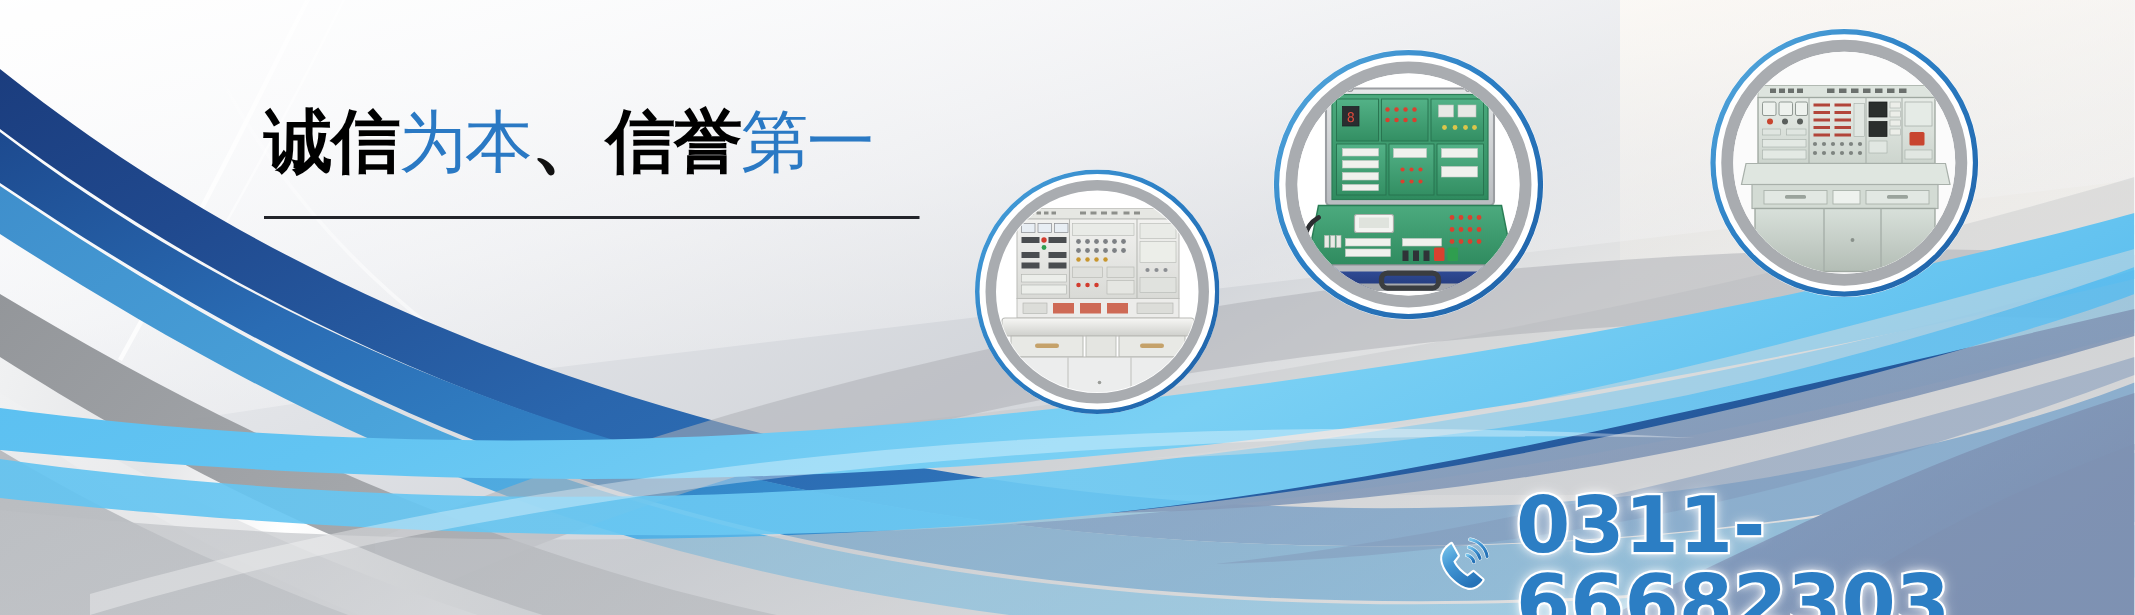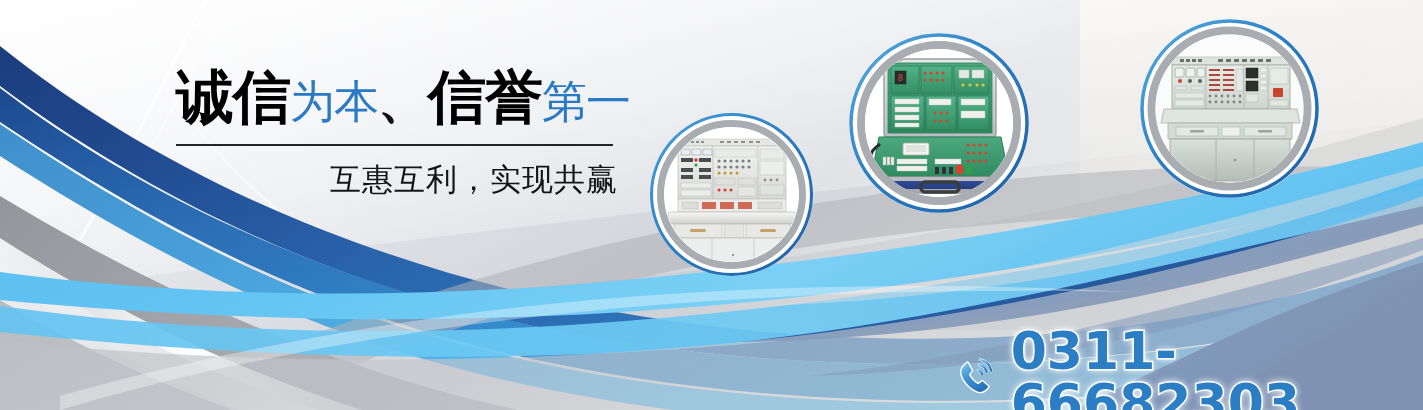--- a/index.html
+++ b/index.html
@@ -26,21 +26,21 @@
   }
   .headline{
     margin:0;
     white-space:nowrap;
     line-height:1;
     font-weight:bold;
     letter-spacing:0px;
     font-family:"DejaVu Sans","Liberation Sans",sans-serif;
   }
   .headline .big{
-    font-size:58px;
+    font-size:46px;
     color:#000000;
     font-weight:bold;
     letter-spacing:-1px;
   }
   .headline .blue{
     font-size:45px;
     color:#2a79c4;
     font-weight:normal;
     letter-spacing:-1px;
     vertical-align:baseline;
@@ -283,21 +283,20 @@
     <path d="M60,410 C200,368 380,332 580,312 C760,294 950,288 1130,292
              C960,282 770,284 590,300 C390,318 200,356 60,396 Z" fill="#ffffff" opacity="0.35"></path>
   </svg>
 
   <div class="headline-block">
     <h1 class="headline"><span class="big">诚信</span><span class="blue">为本</span><span class="punct">、</span><span class="big">信誉</span><span class="blue">第一</span></h1>
   </div>
 
   <div class="divider"></div>
 
-  <p class="subtitle">互惠互利，实现共赢</p>
 
   <div class="circle c1">
     <svg width="163" height="163" viewBox="0 0 163 163">
       <defs>
         <linearGradient id="r1b" x1="0" y1="0" x2="1" y2="1">
           <stop offset="0%" stop-color="#4aa3dc"></stop>
           <stop offset="45%" stop-color="#2b7ec4"></stop>
           <stop offset="100%" stop-color="#1f5fa5"></stop>
         </linearGradient>
         <linearGradient id="panel1" x1="0" y1="0" x2="0" y2="1">

